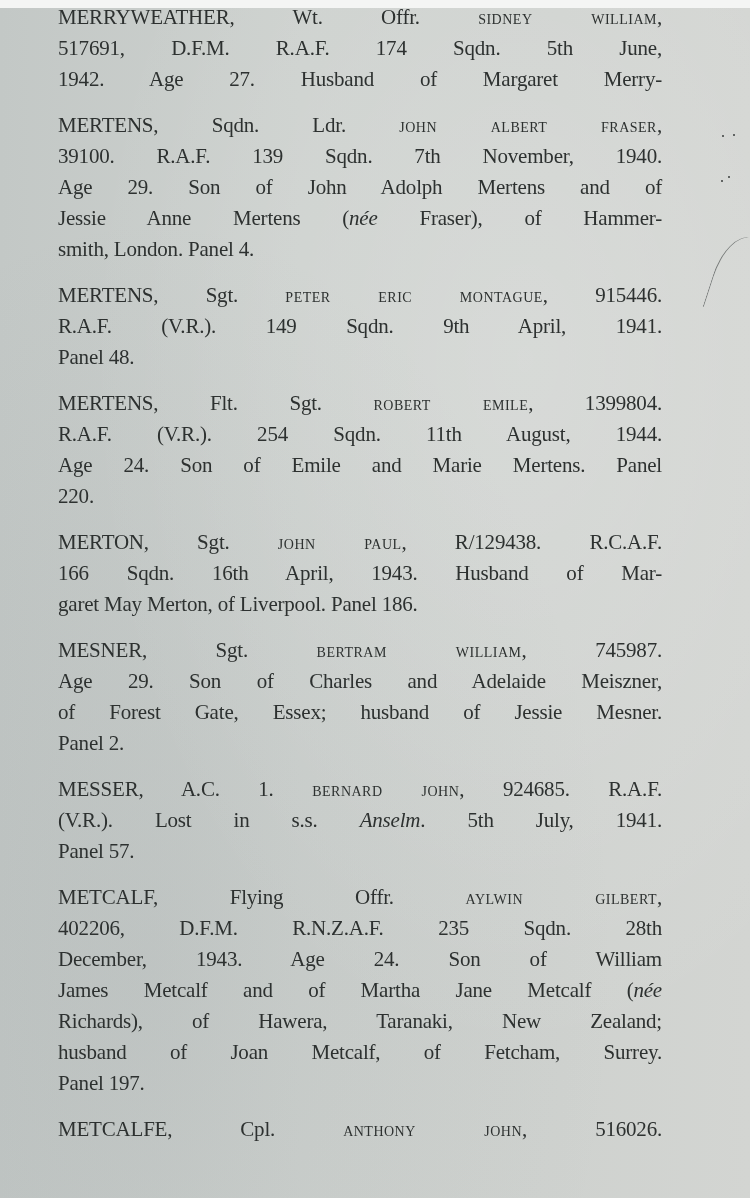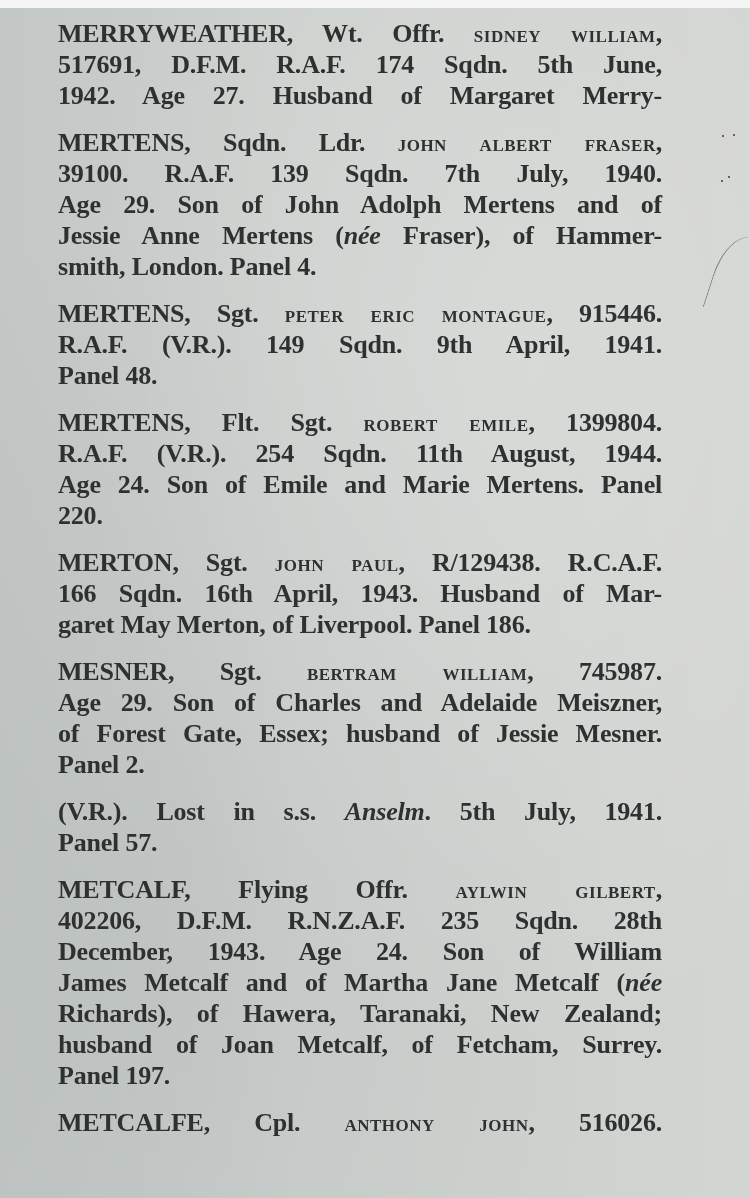--- a/index.html
+++ b/index.html
@@ -30,26 +30,25 @@
       radial-gradient(ellipse at 20% 80%, rgba(120,130,135,0.12), rgba(0,0,0,0) 55%),
       linear-gradient(90deg, #c3c8c6 0%, #cdd1ce 40%, #cfd2cf 75%, #d3d5d2 100%);
   }
   .column {
     position: absolute;
     left: 58px;
     top: 2px;
     width: 604px;
   }
   .entry {
-    font-size: 26px;
+    font-size: 21px;
     line-height: 31px;
     text-align: justify;
-    margin: 16px 0 15px 0;
+    margin: 0 0 15px 0;
     letter-spacing: -0.2px;
-    font-weight: bold;
   }
   .entry .line {
     display: block;
     text-align: justify;
     text-align-last: justify;
     white-space: nowrap;
     height: 31px;
   }
   .entry .line.last {
     text-align-last: left;
@@ -90,21 +89,21 @@
 <div class="column">
 
   <div class="entry">
     <span class="line"><span>MERRYWEATHER, Wt. Offr. </span><span class="sc">SIDNEY WILLIAM</span><span>,</span></span>
     <span class="line">517691, D.F.M.  R.A.F.  174 Sqdn.  5th June,</span>
     <span class="line">1942.  Age 27.  Husband of Margaret Merry-</span>
   </div>
 
   <div class="entry">
     <span class="line"><span>MERTENS, Sqdn. Ldr. </span><span class="sc">JOHN ALBERT FRASER</span><span>,</span></span>
-    <span class="line">39100.  R.A.F.  139 Sqdn.  7th July, 1940.</span>
+    <span class="line">39100.  R.A.F.  139 Sqdn.  7th November, 1940.</span>
     <span class="line">Age 29.  Son of John Adolph Mertens  and of</span>
     <span class="line"><span>Jessie Anne Mertens (</span><span class="it">née</span><span> Fraser), of Hammer-</span></span>
     <span class="line last">smith, London.  Panel 4.</span>
   </div>
 
   <div class="entry">
     <span class="line"><span>MERTENS, Sgt. </span><span class="sc">PETER ERIC MONTAGUE</span><span>, 915446.</span></span>
     <span class="line">R.A.F. (V.R.).   149  Sqdn.   9th  April,  1941.</span>
     <span class="line last">Panel 48.</span>
   </div>
@@ -123,20 +122,21 @@
   </div>
 
   <div class="entry">
     <span class="line"><span>MESNER,  Sgt.  </span><span class="sc">BERTRAM  WILLIAM</span><span>,  745987.</span></span>
     <span class="line">Age 29.  Son of Charles and Adelaide Meiszner,</span>
     <span class="line">of Forest Gate, Essex; husband of Jessie Mesner.</span>
     <span class="line last">Panel 2.</span>
   </div>
 
   <div class="entry">
+    <span class="line"><span>MESSER, A.C. 1. </span><span class="sc">BERNARD JOHN</span><span>, 924685. R.A.F.</span></span>
     <span class="line"><span>(V.R.).  Lost in s.s. </span><span class="it">Anselm</span><span>.  5th July, 1941.</span></span>
     <span class="line last">Panel 57.</span>
   </div>
 
   <div class="entry">
     <span class="line"><span>METCALF,  Flying  Offr.  </span><span class="sc">AYLWIN  GILBERT</span><span>,</span></span>
     <span class="line">402206, D.F.M.  R.N.Z.A.F.  235 Sqdn.  28th</span>
     <span class="line">December,  1943.  Age 24.  Son of William</span>
     <span class="line"><span>James Metcalf and of Martha Jane Metcalf (</span><span class="it">née</span></span>
     <span class="line">Richards), of Hawera, Taranaki, New Zealand;</span>

